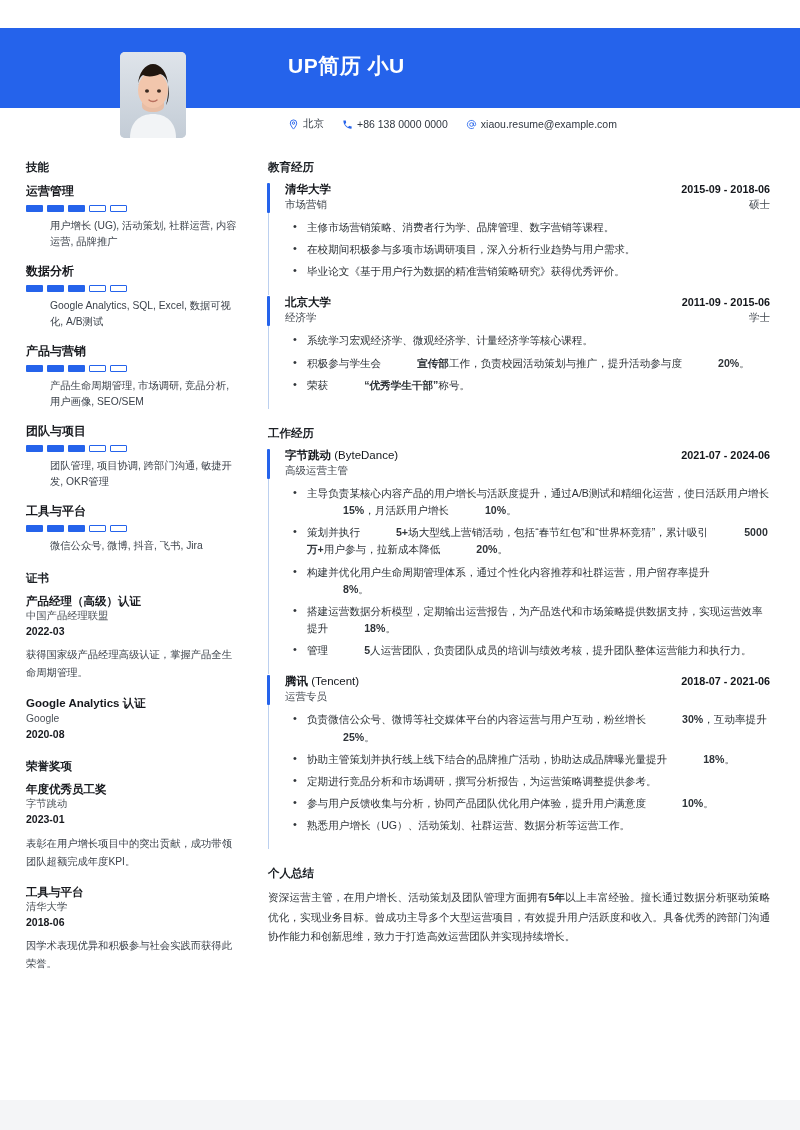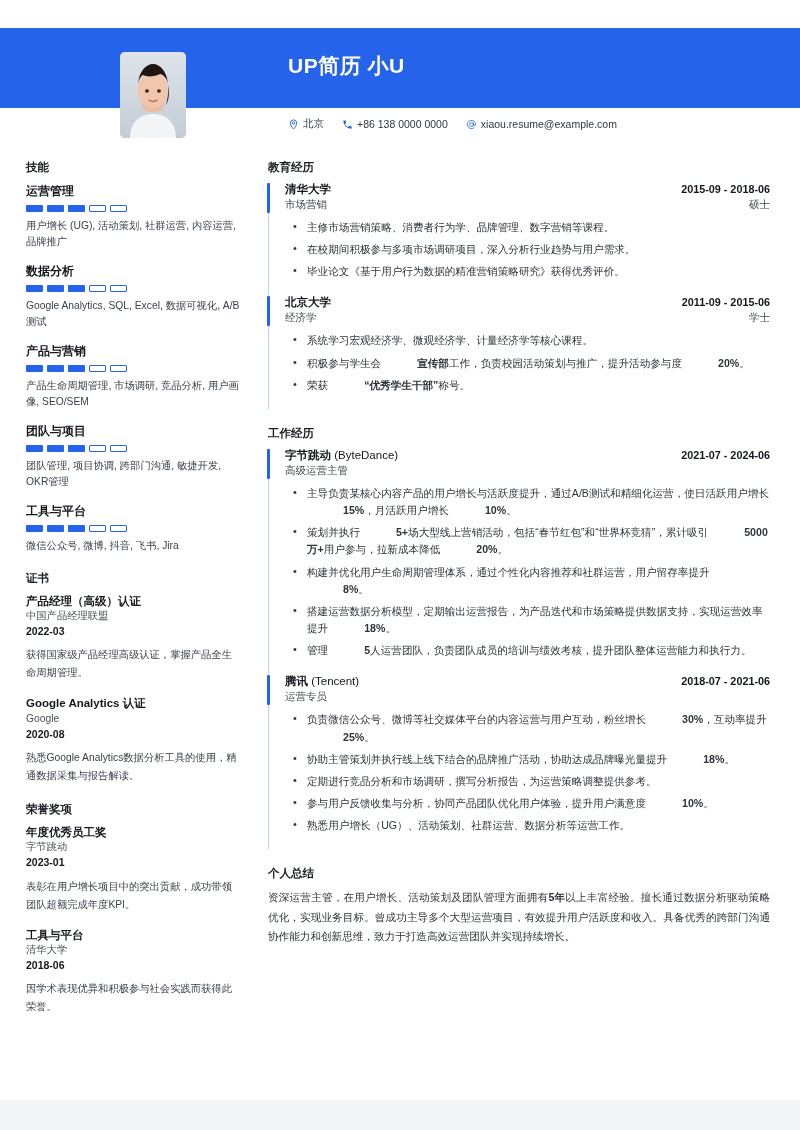--- a/index.html
+++ b/index.html
@@ -84,20 +84,21 @@
     margin-bottom: 5px;
   }
   .skill-bars { display: flex; gap: 4px; margin-bottom: 6px; }
   .seg { width: 17px; height: 7px; border-radius: 1px; }
   .seg.on  { background: #2563eb; }
   .seg.off { background: #ffffff; border: 1.2px solid #2563eb; }
   .skill-desc {
     font-size: 10.3px;
     color: #3c424b;
     line-height: 1.55;
+    margin-left: 24px;
   }
 
   
   .entry { margin-bottom: 14px; }
   .entry-title {
     font-size: 11.5px;
     font-weight: bold;
     color: #16181d;
     line-height: 1.35;
   }
@@ -324,21 +325,20 @@
             <div class="entry">
               <div class="entry-title">产品经理（高级）认证</div>
               <div class="entry-sub">中国产品经理联盟</div>
               <div class="entry-date">2022-03</div>
               <div class="entry-desc">获得国家级产品经理高级认证，掌握产品全生命周期管理。</div>
             </div>
             <div class="entry">
               <div class="entry-title">Google Analytics 认证</div>
               <div class="entry-sub">Google</div>
               <div class="entry-date">2020-08</div>
-              <div class="entry-desc">熟悉Google Analytics数据分析工具的使用，精通数据采集与报告解读。</div>
             </div>
           </div>
       </div>
 
       <div class="block">
         <div class="sec-title">荣誉奖项</div>
         <div id="awards-host">
             <div class="entry">
               <div class="entry-title">年度优秀员工奖</div>
               <div class="entry-sub">字节跳动</div>

